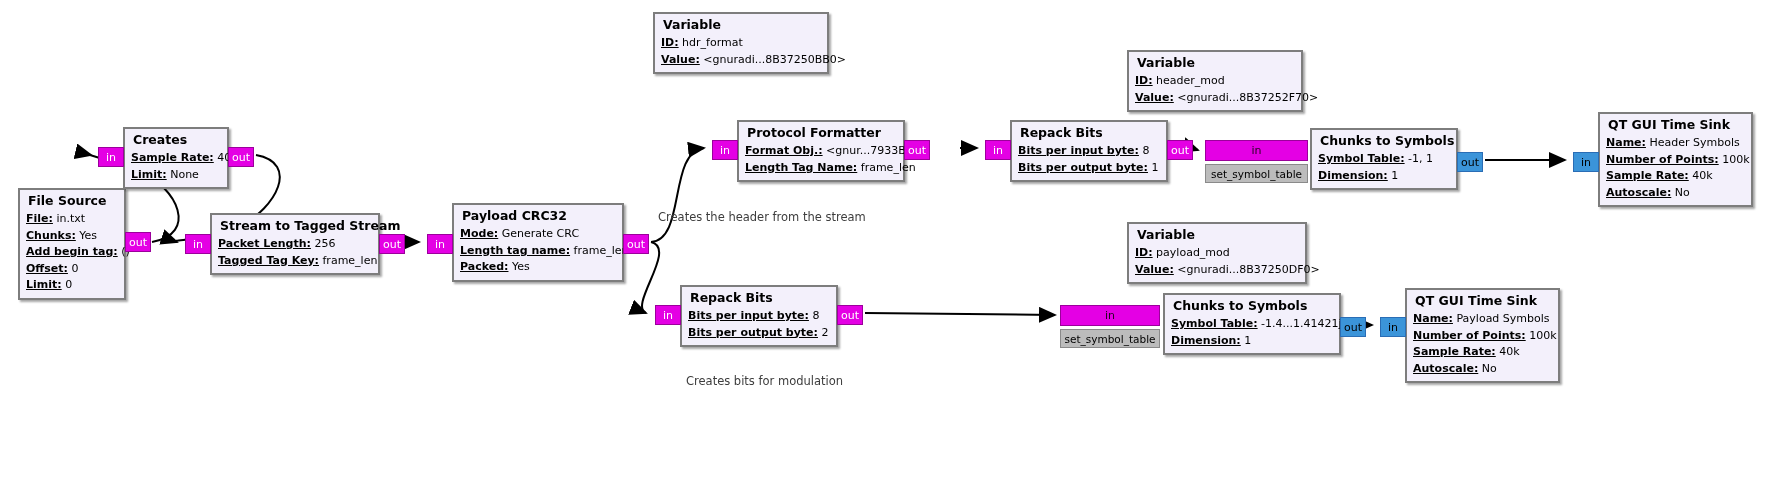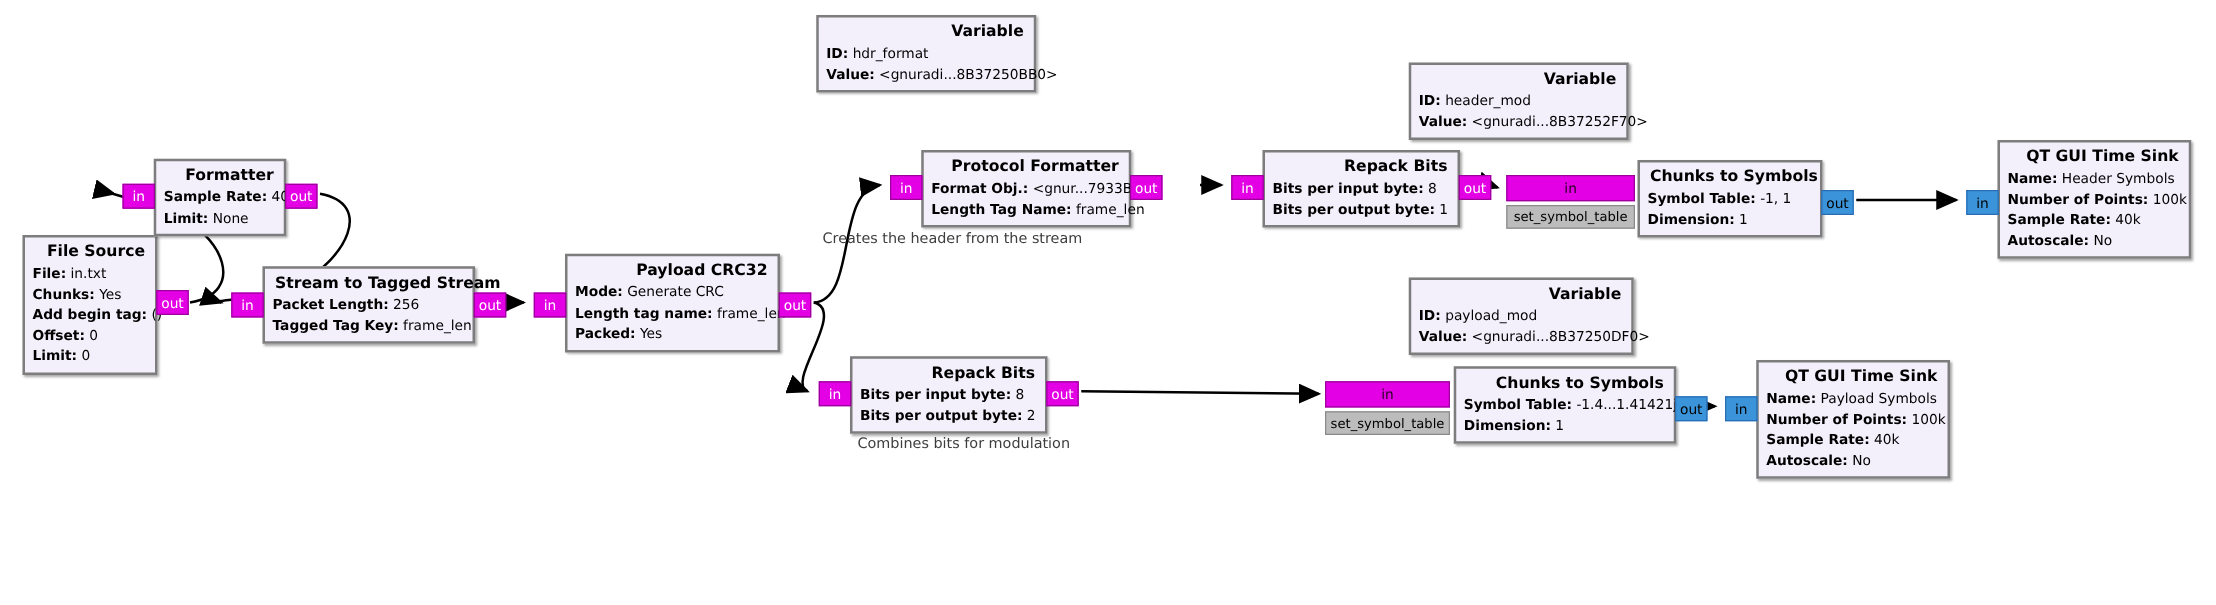--- a/index.html
+++ b/index.html
@@ -7,41 +7,41 @@
     position:relative;width:1773px;height:484px;background:#ffffff;
     font-family:"DejaVu Sans","Liberation Sans",sans-serif;overflow:hidden;
   }
   .wires{position:absolute;left:0;top:0;}
   .blk{
     position:absolute;background:#f3f0fb;border:2px solid #7d7d7d;
     box-shadow:1.5px 1.5px 2px rgba(0,0,0,.35);
     padding:2px 6px 4px 6px;box-sizing:border-box;z-index:2;
   }
   .blk .title{
-    font-weight:bold;font-size:12.5px;color:#000;text-align:right;
+    font-weight:bold;font-size:12.5px;color:#000;text-align:left;
     white-space:nowrap;padding:1px 2px 3px 2px;
   }
   .param{font-size:11px;line-height:16.5px;white-space:nowrap;color:#000;}
-  .pk{font-weight:bold;}
+  .pk{font-weight:bold;text-decoration:underline;}
   .port{
     position:absolute;width:26px;height:20px;box-sizing:border-box;
     display:flex;align-items:center;justify-content:center;
     font-size:11px;z-index:3;
   }
   .port.left{left:-27px;}
   .port.right{right:-27px;}
   .port.m{background:#e400e4;border:1px solid #9b009b;color:#ffffff;}
   .port.b{background:#3b94d9;border:1px solid #2a6db5;color:#000000;}
   .bar{
     position:absolute;box-sizing:border-box;z-index:1;
     display:flex;align-items:center;justify-content:center;font-size:11px;
   }
   .bar.m{background:#e400e4;border:1px solid #9b009b;color:#23001f;}
   .bar.g{background:#bcbcbc;border:1px solid #8a8a8a;color:#000;font-size:10.5px;white-space:nowrap;text-align:right;}
-  .comment{position:absolute;font-size:11.5px;color:#3d3d3d;white-space:nowrap;z-index:2;}
+  .comment{position:absolute;font-size:11.5px;color:#3d3d3d;white-space:nowrap;z-index:2;margin-top:27px;}
 </style>
 </head>
 <body>
 
 <div class="canvas">
 
   <svg class="wires" width="1773" height="484">
     <defs>
       <marker id="arr" orient="auto" markerWidth="9" markerHeight="8" refX="8" refY="4">
         <path d="M0,0 L9,4 L0,8 z" fill="#000"></path>
@@ -65,21 +65,21 @@
     <div class="title">File Source</div>
     <div class="param"><span class="pk">File:</span><span class="pv"> in.txt</span></div>
     <div class="param"><span class="pk">Chunks:</span><span class="pv"> Yes</span></div>
     <div class="param"><span class="pk">Add begin tag:</span><span class="pv"> ()</span></div>
     <div class="param"><span class="pk">Offset:</span><span class="pv"> 0</span></div>
     <div class="param"><span class="pk">Limit:</span><span class="pv"> 0</span></div>
     <div class="port m right" style="top:42px;">out</div>
   </div>
 
   <div class="blk" style="left:123px;top:127px;width:106px;">
-    <div class="title">Formatter</div>
+    <div class="title">Creates</div>
     <div class="param"><span class="pk">Sample Rate:</span><span class="pv"> 40k</span></div>
     <div class="param"><span class="pk">Limit:</span><span class="pv"> None</span></div>
     <div class="port m left" style="top:18px;">in</div>
     <div class="port m right" style="top:18px;">out</div>
   </div>
 
   <div class="blk" style="left:210px;top:213px;width:170px;">
     <div class="title">Stream to Tagged Stream</div>
     <div class="param"><span class="pk">Packet Length:</span><span class="pv"> 256</span></div>
     <div class="param"><span class="pk">Tagged Tag Key:</span><span class="pv"> frame_len</span></div>
@@ -143,21 +143,21 @@
     <div class="port b left" style="top:38px;">in</div>
   </div>
 
   <div class="blk" style="left:680px;top:285px;width:158px;">
     <div class="title">Repack Bits</div>
     <div class="param"><span class="pk">Bits per input byte:</span><span class="pv"> 8</span></div>
     <div class="param"><span class="pk">Bits per output byte:</span><span class="pv"> 2</span></div>
     <div class="port m left" style="top:18px;">in</div>
     <div class="port m right" style="top:18px;">out</div>
   </div>
-  <div class="comment" style="left:686px;top:347px;">Combines bits for modulation</div>
+  <div class="comment" style="left:686px;top:347px;">Creates bits for modulation</div>
 
   <div class="blk" style="left:1127px;top:222px;width:180px;">
     <div class="title">Variable</div>
     <div class="param"><span class="pk">ID:</span><span class="pv"> payload_mod</span></div>
     <div class="param"><span class="pk">Value:</span><span class="pv"> &lt;gnuradi...8B37250DF0&gt;</span></div>
   </div>
 
   <div class="bar m" style="left:1060px;top:305px;width:100px;height:21px;">in</div>
   <div class="bar g" style="left:1060px;top:329px;width:100px;height:19px;">set_symbol_table</div>
   <div class="blk" style="left:1163px;top:293px;width:178px;">

